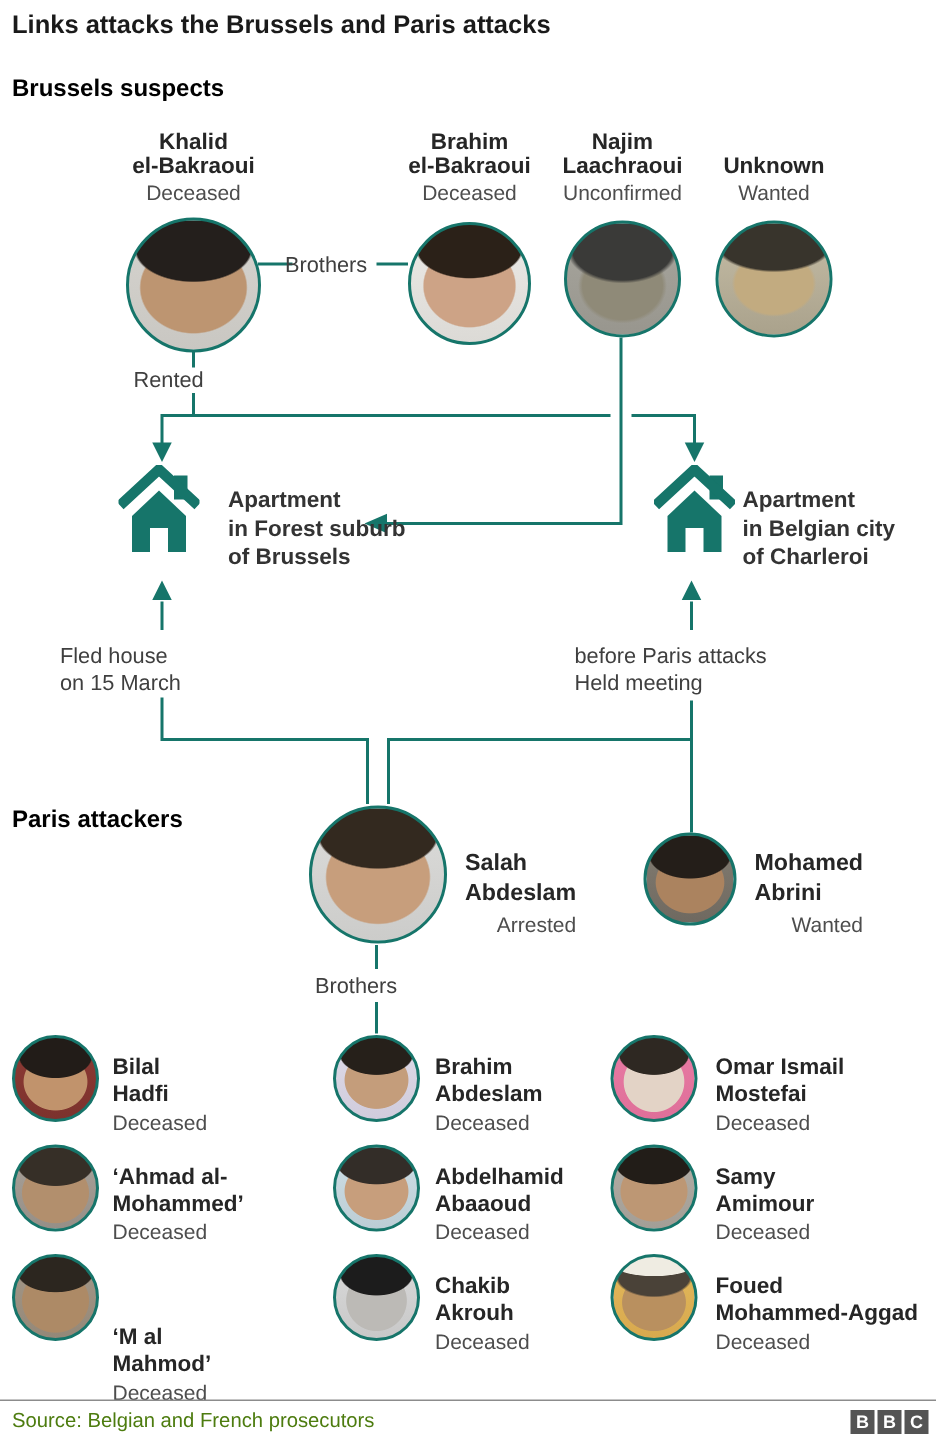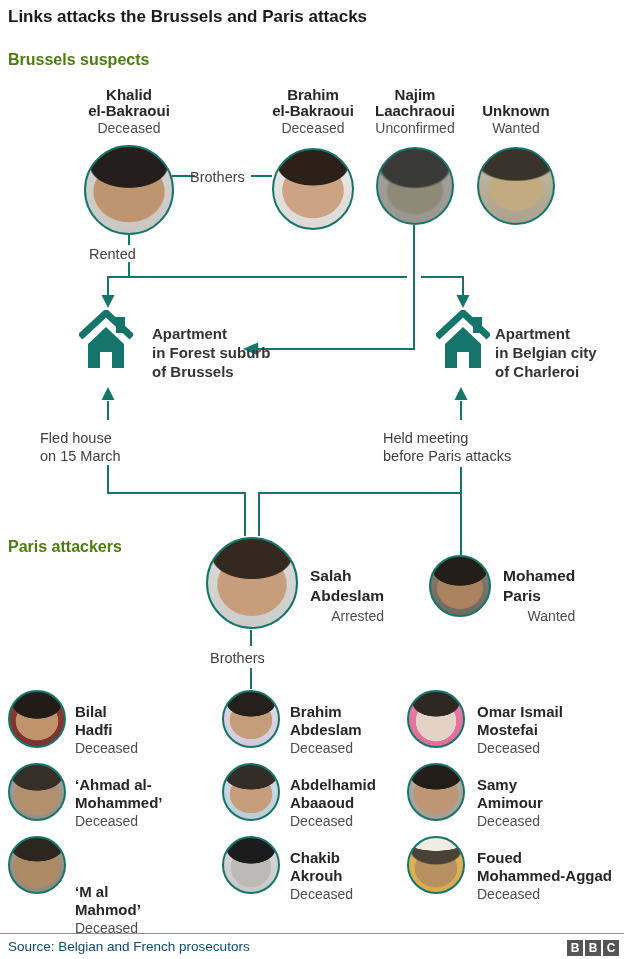--- a/index.html
+++ b/index.html
@@ -2,21 +2,21 @@
 <html><head>
 <meta charset="utf-8">
 <style>
   html,body{margin:0;padding:0;background:#fff;}
   .canvas{
     position:relative;width:624px;height:959px;background:#ffffff;
     font-family:"Liberation Sans","DejaVu Sans",sans-serif;overflow:hidden;
   }
   .abs{position:absolute;}
   .title{font-size:17px;font-weight:bold;color:#1a1a1a;}
-  .section{font-size:16px;font-weight:bold;color:#4d7c0f;}
+  .section{font-size:16px;font-weight:bold;color:#000000;}
   
   .tname{position:absolute;width:130px;text-align:center;}
   .nl{font-size:15px;font-weight:bold;color:#262626;line-height:16px;}
   .tstatus{font-size:14px;color:#4d4d4d;line-height:17px;margin-top:1px;}
   
   .sname{position:absolute;white-space:nowrap;}
   .sname .nl{line-height:18px;}
   .sname .tstatus{line-height:18px;margin-top:0;}
   .big .nl{font-size:15.5px;line-height:20px;}
   .big .tstatus{line-height:20px;text-align:right;}
@@ -36,21 +36,21 @@
   .ph-brahima {background:radial-gradient(46% 26% at 50% 20%,#26201a 96%,transparent 100%),radial-gradient(40% 36% at 50% 52%,#c49d7b 97%,transparent 100%),linear-gradient(#dfdbe8,#d0ccdc);}
   .ph-omar    {background:radial-gradient(44% 26% at 50% 20%,#2e2822 96%,transparent 100%),radial-gradient(38% 38% at 50% 54%,#e3d3c6 97%,transparent 100%),linear-gradient(#e87ba4,#df6f99);}
   .ph-ahmad   {background:radial-gradient(48% 28% at 50% 20%,#362f27 96%,transparent 100%),radial-gradient(42% 38% at 50% 56%,#b28f6d 97%,transparent 100%),linear-gradient(#a9a29a,#968f87);}
   .ph-abaaoud {background:radial-gradient(50% 28% at 50% 18%,#332d28 96%,transparent 100%),radial-gradient(40% 36% at 50% 54%,#c79e7c 97%,transparent 100%),linear-gradient(#cfdfe6,#bccdd5);}
   .ph-samy    {background:radial-gradient(48% 26% at 50% 20%,#221d18 96%,transparent 100%),radial-gradient(42% 38% at 50% 54%,#bd9774 97%,transparent 100%),linear-gradient(#b3aea6,#a39e96);}
   .ph-mahmod  {background:radial-gradient(48% 26% at 50% 18%,#2c261f 96%,transparent 100%),radial-gradient(42% 40% at 50% 54%,#ad8a66 97%,transparent 100%),linear-gradient(#a49889,#948878);}
   .ph-chakib  {background:radial-gradient(46% 28% at 50% 20%,#1c1c1c 96%,transparent 100%),radial-gradient(38% 38% at 50% 54%,#bcbab6 97%,transparent 100%),linear-gradient(#dadada,#c8c8c8);}
   .ph-foued   {background:radial-gradient(50% 14% at 50% 10%,#efece2 94%,transparent 100%),radial-gradient(48% 26% at 50% 24%,#4a4238 92%,transparent 100%),radial-gradient(40% 36% at 50% 56%,#b9905f 97%,transparent 100%),linear-gradient(#e3b95c,#d8a94e);}
   
   .rule{position:absolute;left:0;width:624px;height:1px;background:#8c8c8c;}
-  .source{position:absolute;font-size:13.5px;color:#0c4a6e;}
+  .source{position:absolute;font-size:13.5px;color:#4d7c0f;}
   .bbc-box{position:absolute;width:16px;height:16px;background:#545454;color:#fff;
     font-size:12px;font-weight:bold;text-align:center;line-height:16px;}
   svg.lines{position:absolute;left:0;top:0;pointer-events:none;}
   svg.house{position:absolute;}
 </style>
 </head>
 <body>
 
 <div class="canvas">
 
@@ -128,37 +128,37 @@
     <div>Apartment</div>
     <div>in Belgian city</div>
     <div>of Charleroi</div>
   </div>
 
   <div class="clabel" style="left:40px;top:429px;width:130px;">
     <div>Fled house</div>
     <div>on 15 March</div>
   </div>
   <div class="clabel" style="left:383px;top:429px;width:156px;">
+    <div>before Paris attacks</div>
     <div>Held meeting</div>
-    <div>before Paris attacks</div>
   </div>
 
   <div class="abs section" style="left:8px;top:538px;">Paris attackers</div>
 
   <div class="photo ph-salah" style="left:206px;top:537px;width:92px;height:92px;"></div>
   <div class="sname big" style="left:310px;top:566px;">
     <div class="nl">Salah</div>
     <div class="nl">Abdeslam</div>
     <div class="tstatus">Arrested</div>
   </div>
 
   <div class="photo ph-abrini" style="left:429px;top:555px;width:62px;height:62px;"></div>
   <div class="sname big" style="left:503px;top:566px;">
     <div class="nl">Mohamed</div>
-    <div class="nl">Paris</div>
+    <div class="nl">Abrini</div>
     <div class="tstatus">Wanted</div>
   </div>
 
   <div class="clabel" style="left:210px;top:649px;width:80px;">Brothers</div>
 
   <div class="photo ph-bilal" style="left:8px;top:690px;width:58px;height:58px;"></div>
   <div class="sname" style="left:75px;top:703px;">
     <div class="nl">Bilal</div>
     <div class="nl">Hadfi</div>
     <div class="tstatus">Deceased</div>

